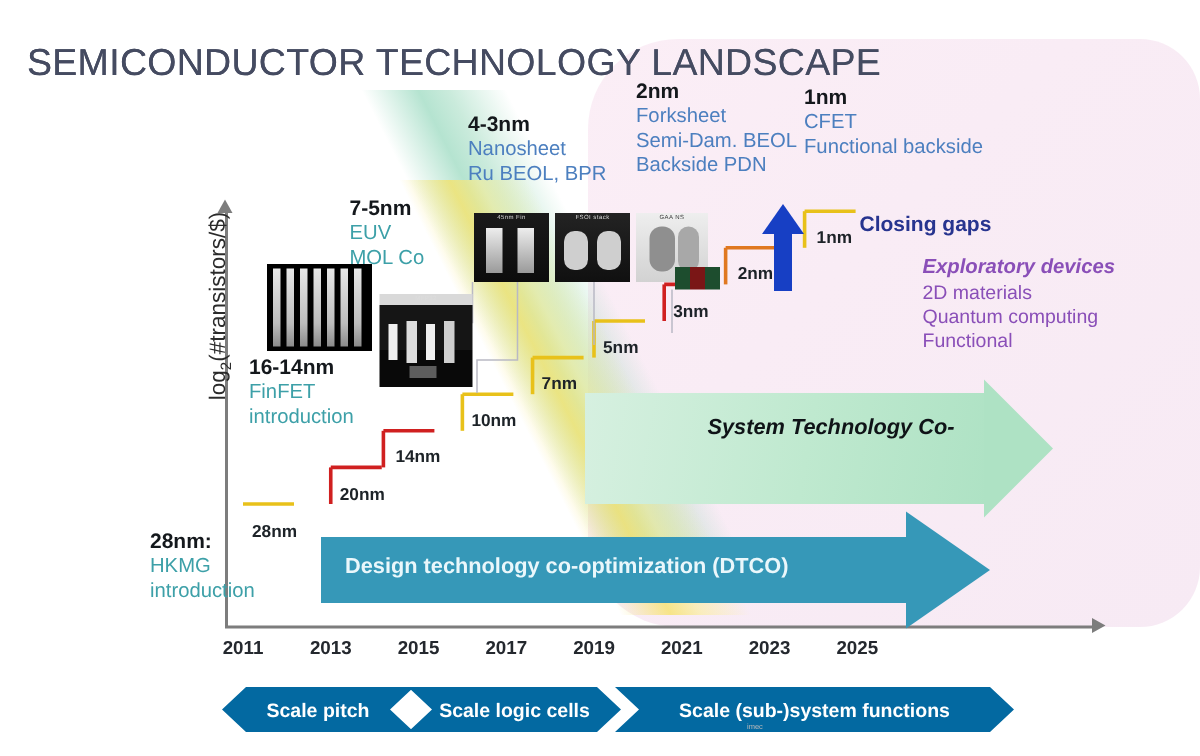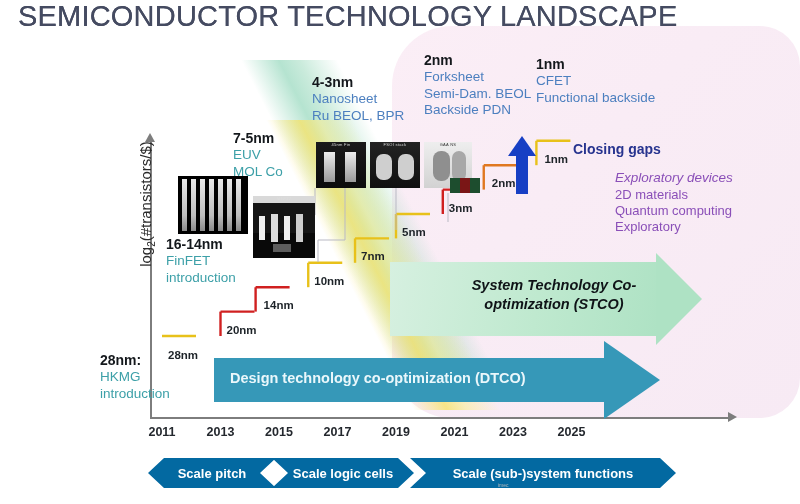--- a/index.html
+++ b/index.html
@@ -29,22 +29,22 @@
   .yellow-band{
     position:absolute;left:120px;top:120px;width:520px;height:290px;
     background:linear-gradient(63deg,rgba(255,255,255,0) 44%,
       rgba(246,226,100,.75) 49%,rgba(250,238,150,.6) 52%,
       rgba(255,255,255,0) 57%);
     pointer-events:none;
   }
 
   
   .title{
-    position:absolute;left:18px;top:0;
-    font-size:29px;letter-spacing:.2px;
+    position:absolute;left:18px;top:28px;
+    font-size:25px;letter-spacing:.2px;
     background:linear-gradient(90deg,#3a3f55 0%,#4a5068 45%,#5d6b7a 100%);
     -webkit-background-clip:text;background-clip:text;color:#454b61;
     white-space:nowrap;
   }
 
   
   .axis-y{position:absolute;left:150px;top:140px;width:1.5px;height:278px;background:#7d7d7d;}
   .axis-y-head{position:absolute;left:145px;top:133px;width:0;height:0;
     border-left:5.5px solid transparent;border-right:5.5px solid transparent;
     border-bottom:9px solid #7d7d7d;}
@@ -86,21 +86,21 @@
   
   .uparrow{position:absolute;left:508px;top:136px;width:28px;height:58px;}
   .uparrow .shaft{position:absolute;left:8px;top:18px;width:12px;height:40px;background:#173fc4;}
   .uparrow .head{position:absolute;left:0;top:0;width:0;height:0;
     border-left:14px solid transparent;border-right:14px solid transparent;
     border-bottom:20px solid #173fc4;}
 
   
   .closing{position:absolute;left:573px;top:141px;font-size:14px;font-weight:bold;color:#27348f;}
   .explor{position:absolute;left:615px;top:170px;line-height:1.25;}
-  .explor .h{font-size:13.5px;font-weight:normal;font-style:italic;color:#8a4fb8;text-align:right;}
+  .explor .h{font-size:13.5px;font-weight:bold;font-style:italic;color:#8a4fb8;text-align:right;}
   .explor .l{font-size:13px;color:#8a4fb8;}
 
   
   .stco{position:absolute;left:390px;top:262px;width:312px;height:74px;}
   .stco .body{position:absolute;left:0;top:0;width:268px;height:74px;
     background:linear-gradient(100deg,#d6f0e0,#bfe9cf 55%,#aee2c4);}
   .stco .tip{position:absolute;left:266px;top:-9px;width:0;height:0;
     border-top:46px solid transparent;border-bottom:46px solid transparent;
     border-left:46px solid #aee2c4;}
   .stco .txt{position:absolute;left:56px;top:14px;width:216px;text-align:center;
@@ -278,29 +278,28 @@
   <div class="uparrow">
     <div class="head"></div>
     <div class="shaft"></div>
   </div>
 
   <div class="closing">Closing gaps</div>
   <div class="explor">
     <div class="h">Exploratory devices</div>
     <div class="l">2D materials</div>
     <div class="l">Quantum computing</div>
-    <div class="l">Exploratory</div>
+    <div class="l">Functional</div>
   </div>
 
   <div class="stco">
     <div class="body"></div>
     <div class="tip"></div>
     <div class="txt">
       <div>System Technology Co-</div>
-      <div>optimization (STCO)</div>
     </div>
   </div>
 
   <div class="dtco">
     <div class="body"></div>
     <div class="tip"></div>
     <div class="txt">Design technology co-optimization (DTCO)</div>
   </div>
 
   <div class="chevrons" id="chevrons">

